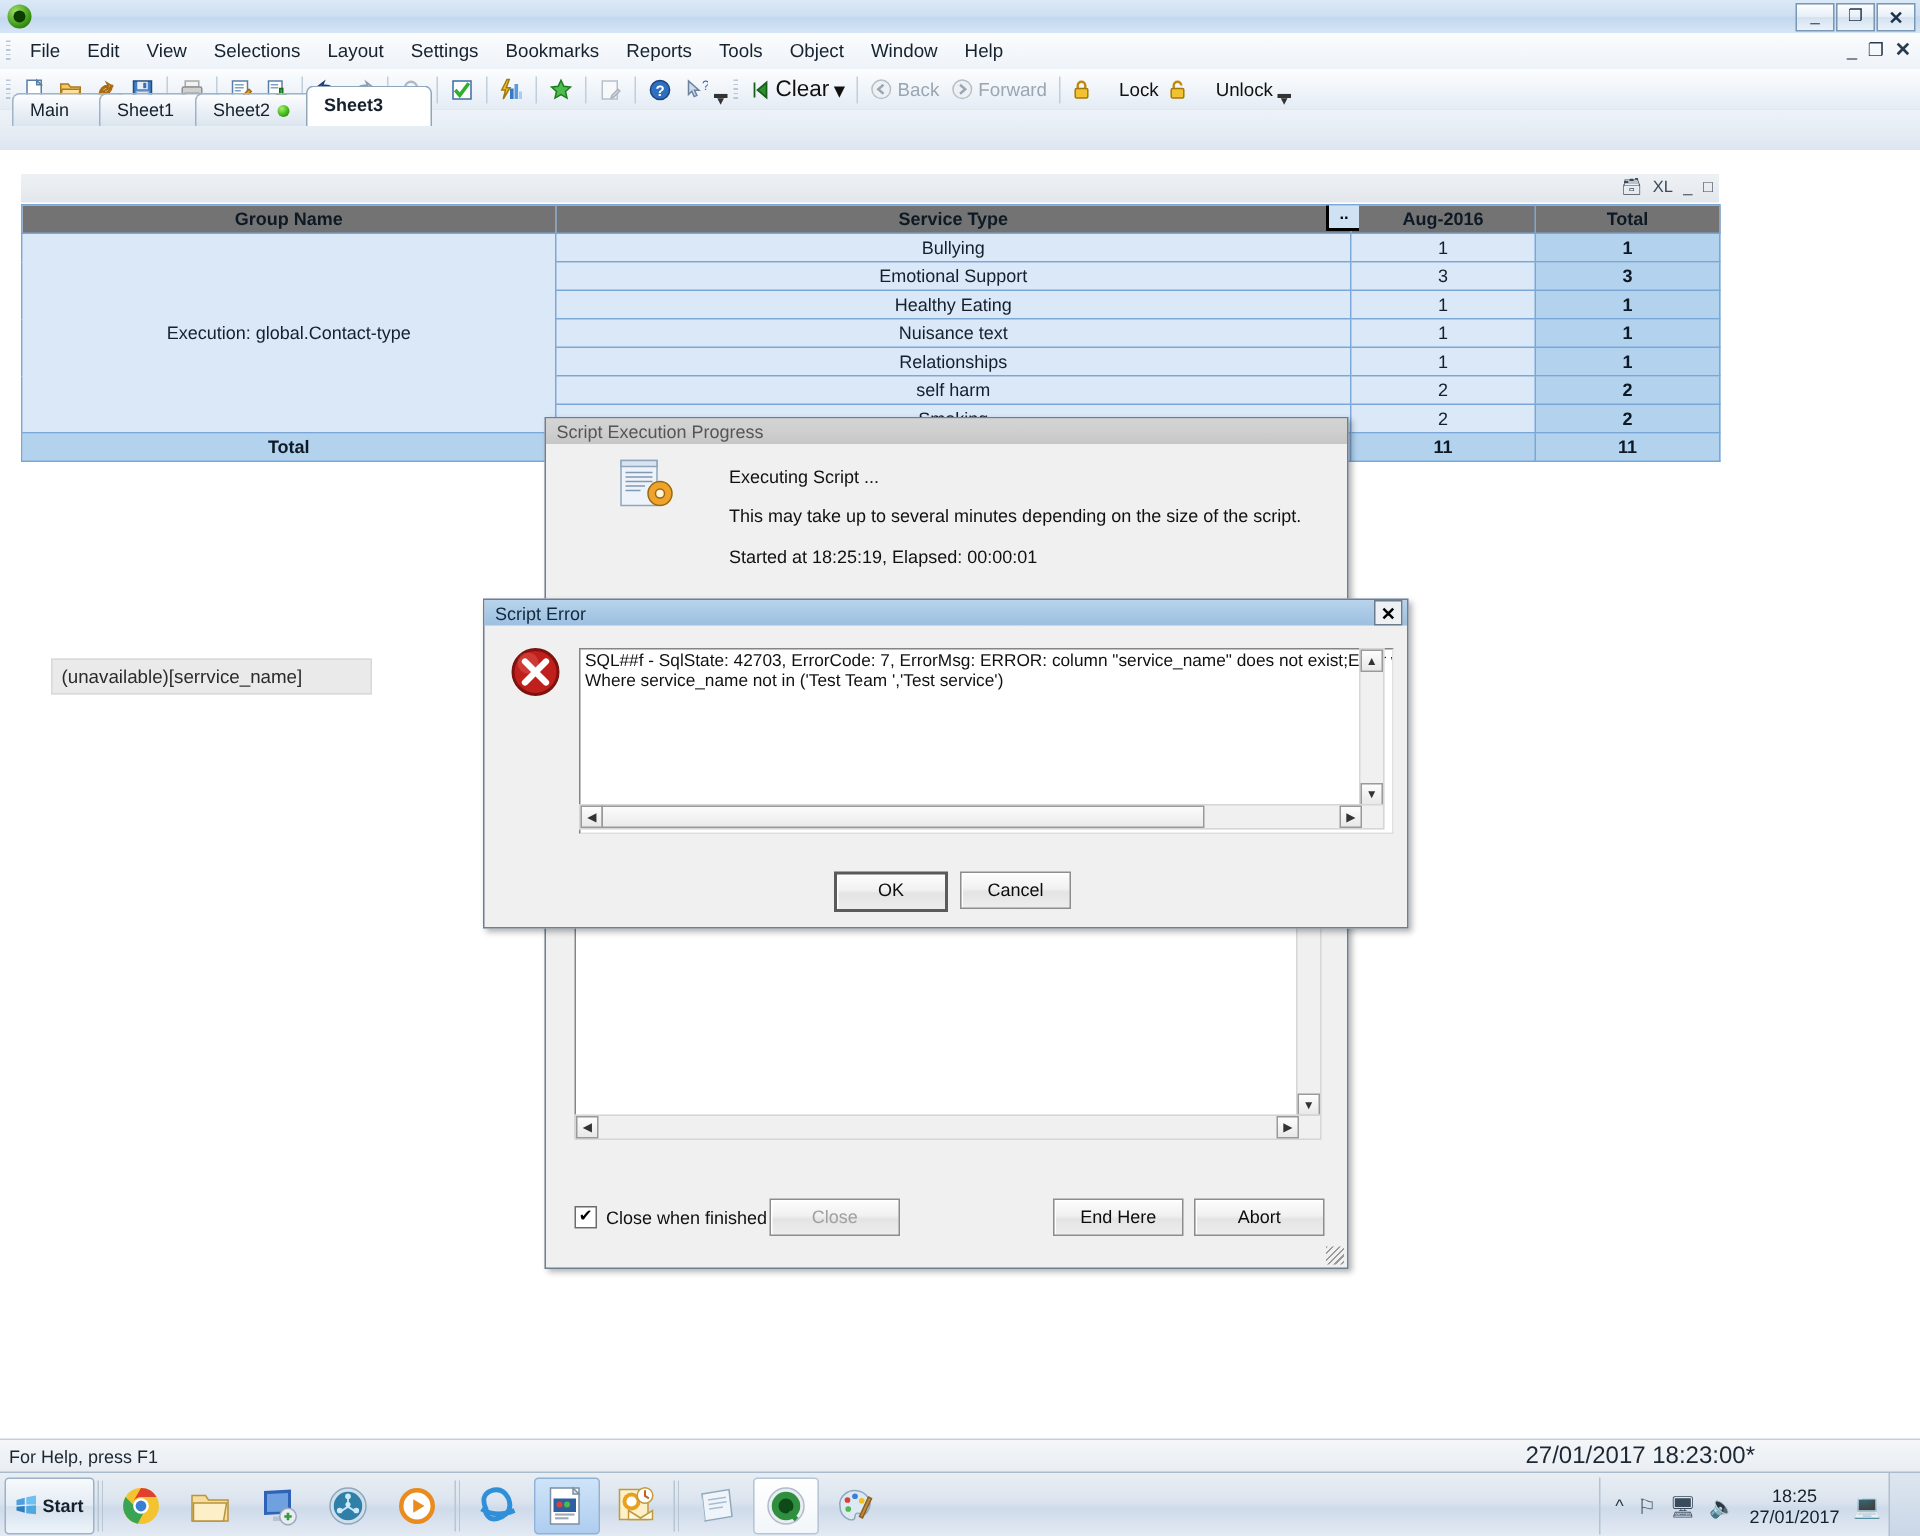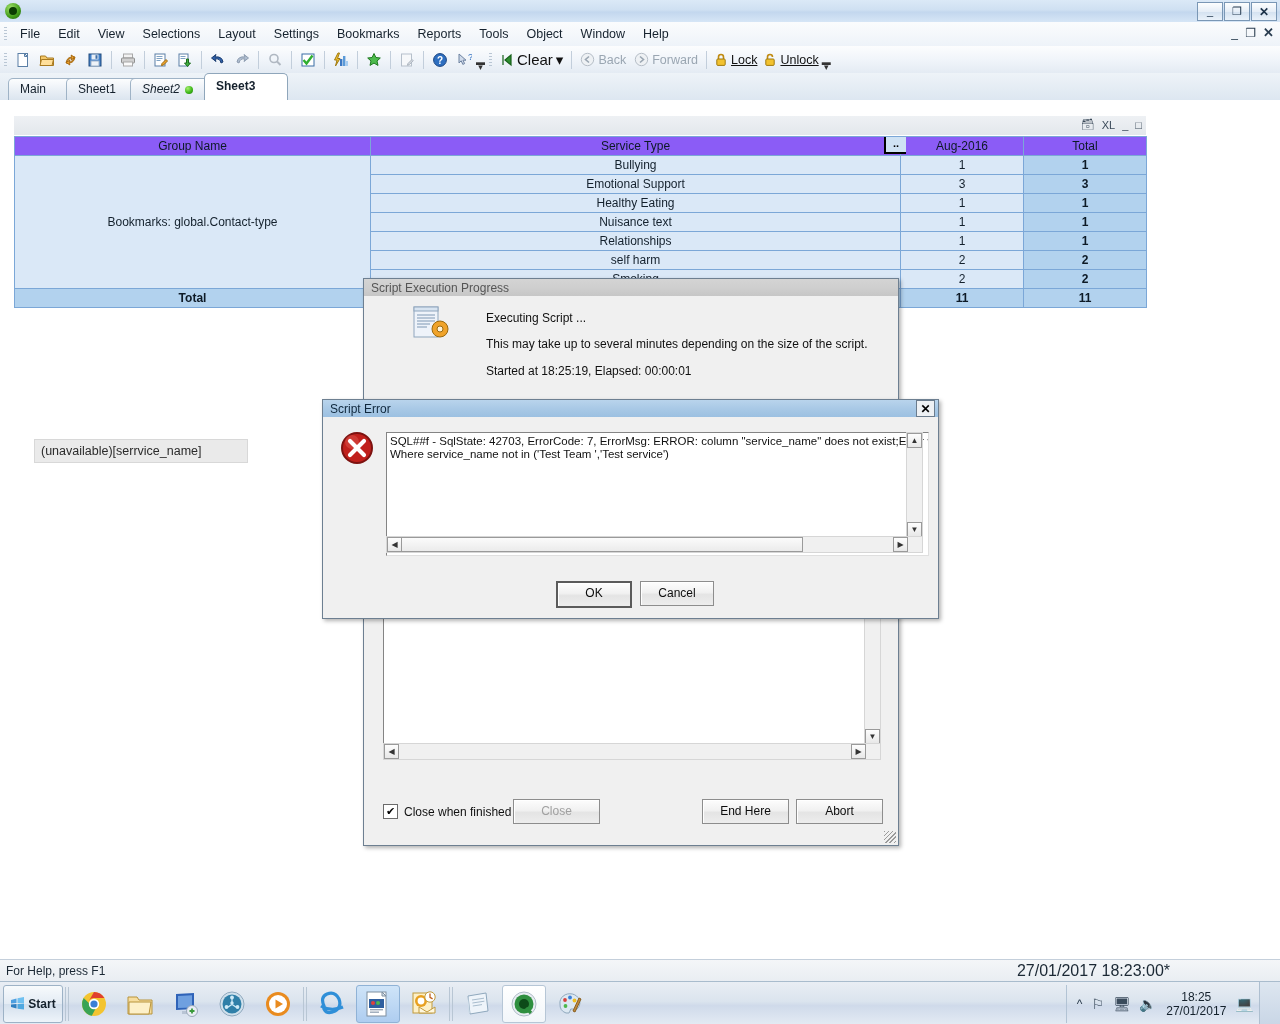--- a/index.html
+++ b/index.html
@@ -56,32 +56,32 @@
   .toolbar{
     position:absolute;left:0;top:46px;width:1280px;height:27px;
     background:linear-gradient(to bottom,#fcfdfe 0%,#eef3f9 60%,#e4ebf3 100%);
     border-bottom:1px solid #b9c6d4;
     display:flex;align-items:center;
   }
   .tbtn{width:22px;height:22px;margin:0 1px;display:flex;align-items:center;justify-content:center;position:relative;}
   .sep{width:1px;height:18px;background:#c2cedb;margin:0 4px;}
   .clearbtn{display:flex;align-items:center;gap:3px;padding:2px 4px;color:#111;font-size:15px;}
   .navbtn{display:flex;align-items:center;gap:3px;padding:2px 4px;color:#9aa6b2;font-size:12.5px;}
-  .lockbtn{display:flex;align-items:center;gap:3px;padding:2px 3px;color:#111;font-size:12.5px;text-decoration:underline;}
+  .lockbtn{display:flex;align-items:center;gap:18px;padding:2px 3px;color:#111;font-size:12.5px;}
   .tb-overflow{width:9px;height:22px;display:flex;flex-direction:column;align-items:center;justify-content:flex-end;padding-bottom:2px;}
   .tb-overflow span{font-size:9px;line-height:5px;color:#333;}
 
   
   .tabstrip{
     position:absolute;left:0;top:73px;width:1280px;height:27px;
     background:linear-gradient(to bottom,#eef3f8 0%,#dde7f1 100%);
     border-bottom:1px solid #a9bccd;
   }
   .tab{
-    position:absolute;bottom:0;height:21px;line-height:21px;
+    position:absolute;bottom:16px;height:21px;line-height:21px;
     border:1px solid #9fb3c6;border-bottom:none;
     border-radius:5px 5px 0 0;
     background:linear-gradient(to bottom,#fcfdfe 0%,#e8eef5 60%,#dbe5ef 100%);
     padding:0 11px;font-size:12px;color:#14202c;white-space:nowrap;
   }
   .tab.active{
     height:26px;line-height:25px;font-weight:bold;
     background:#ffffff;border-color:#8fa6bb;z-index:5;
   }
   .tab .dot{
@@ -100,21 +100,21 @@
 
   
   .pt{position:absolute;left:14px;top:36px;width:1132px;height:166px;}
   .pt-caption{
     position:absolute;left:0;top:-20px;width:1132px;height:19px;
     background:linear-gradient(to bottom,#eef1f4 0%,#e3e7ec 100%);
   }
   .pt-caption .icons{position:absolute;right:4px;top:2px;display:flex;gap:7px;align-items:center;color:#3b4a5a;font-size:11px;}
   .pt table{border-collapse:collapse;width:1132px;table-layout:fixed;}
   .pt th,.pt td{border:1px solid #7ba7d7;font-size:12px;padding:1px 4px;height:16px;}
-  .pt th{background:#8b5cf6;color:#0d1a26;font-weight:normal;text-align:center;}
+  .pt th{background:#737373;color:#0d1a26;font-weight:bold;text-align:center;}
   .pt td.dim{background:#dae8f7;color:#14212d;text-align:center;vertical-align:middle;}
   .pt td.val{background:#dae8f7;color:#14212d;text-align:center;}
   .pt td.tot{background:#b2d2ee;color:#0d1a26;text-align:center;font-weight:bold;}
   .pt td.totlabel{background:#b2d2ee;color:#0d1a26;text-align:center;font-weight:bold;}
   .pt td.totblank{background:#b2d2ee;}
   .dotbtn{
     position:absolute;left:870px;top:1px;width:22px;height:17px;
     border:2px solid #000;border-top:none;border-right:none;
     background:#cfe2f4;color:#000;font-size:11px;text-align:center;line-height:13px;font-weight:bold;
     box-sizing:border-box;
@@ -390,21 +390,21 @@
     </div>
     <div class="tb-overflow">
         <span>▬</span>
         <span>▾</span>
       </div>
   </div>
 
   <div class="tabstrip">
     <div class="tab" style="left:8px;width:52px;"><span>Main</span></div>
     <div class="tab" style="left:66px;width:58px;"><span>Sheet1</span></div>
-    <div class="tab" style="left:130px;width:68px;font-style:italic;"><span>Sheet2</span><span class="dot"></span></div>
+    <div class="tab" style="left:130px;width:68px;"><span>Sheet2</span><span class="dot"></span></div>
     <div class="tab active" style="left:204px;width:60px;"><span>Sheet3</span></div>
   </div>
 
   <div class="canvas">
 
     <div class="sheet-title">Service Attributes for Nottinghamshire Healthcare NHS Foundation Trust</div>
 
     <div class="pt">
       <div class="pt-caption">
         <div class="icons">
@@ -425,21 +425,21 @@
         <thead>
           <tr>
             <th>Group Name</th>
             <th>Service Type</th>
             <th>Aug-2016</th>
             <th>Total</th>
           </tr>
         </thead>
         <tbody>
           <tr>
-            <td class="dim" rowspan="7">Bookmarks: global.Contact-type</td>
+            <td class="dim" rowspan="7">Execution: global.Contact-type</td>
             <td class="val">Bullying</td>
             <td class="val">1</td>
             <td class="tot">1</td>
           </tr>
           <tr>
             <td class="val">Emotional Support</td>
             <td class="val">3</td>
             <td class="tot">3</td>
           </tr>
           <tr>

